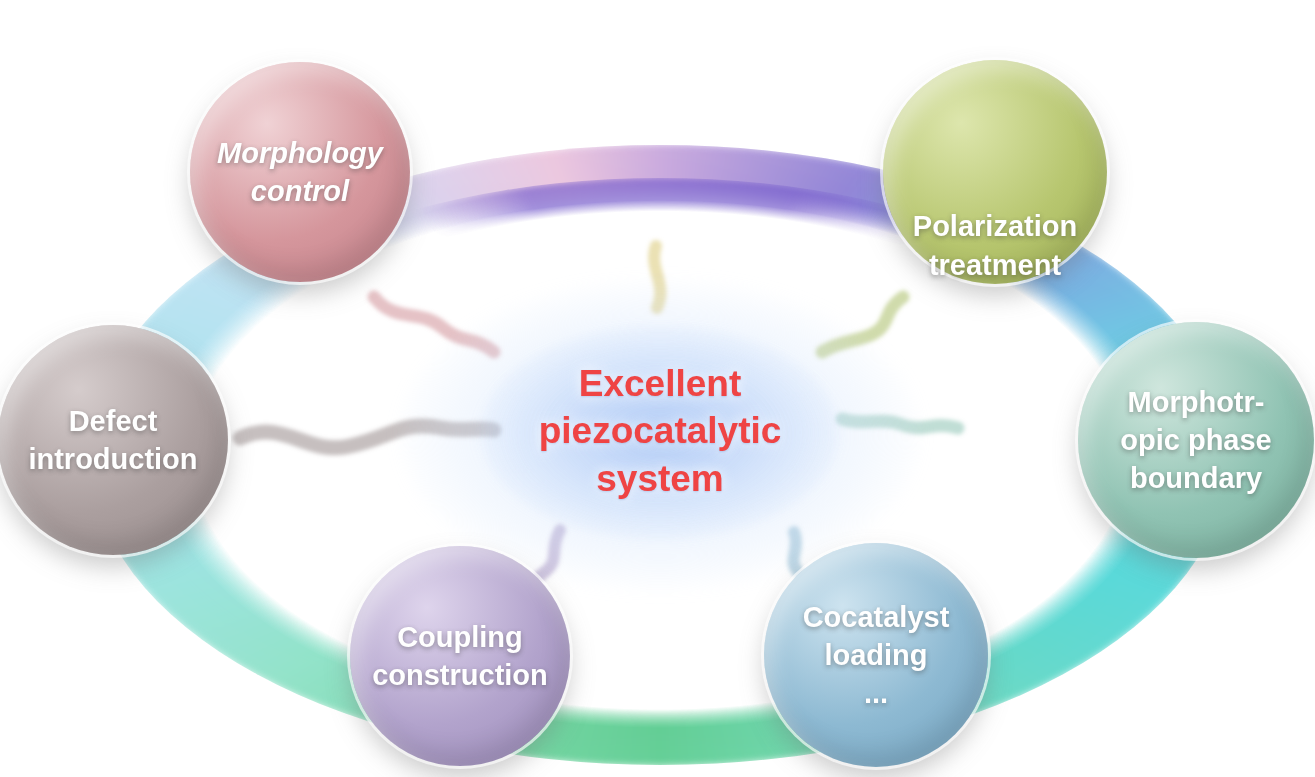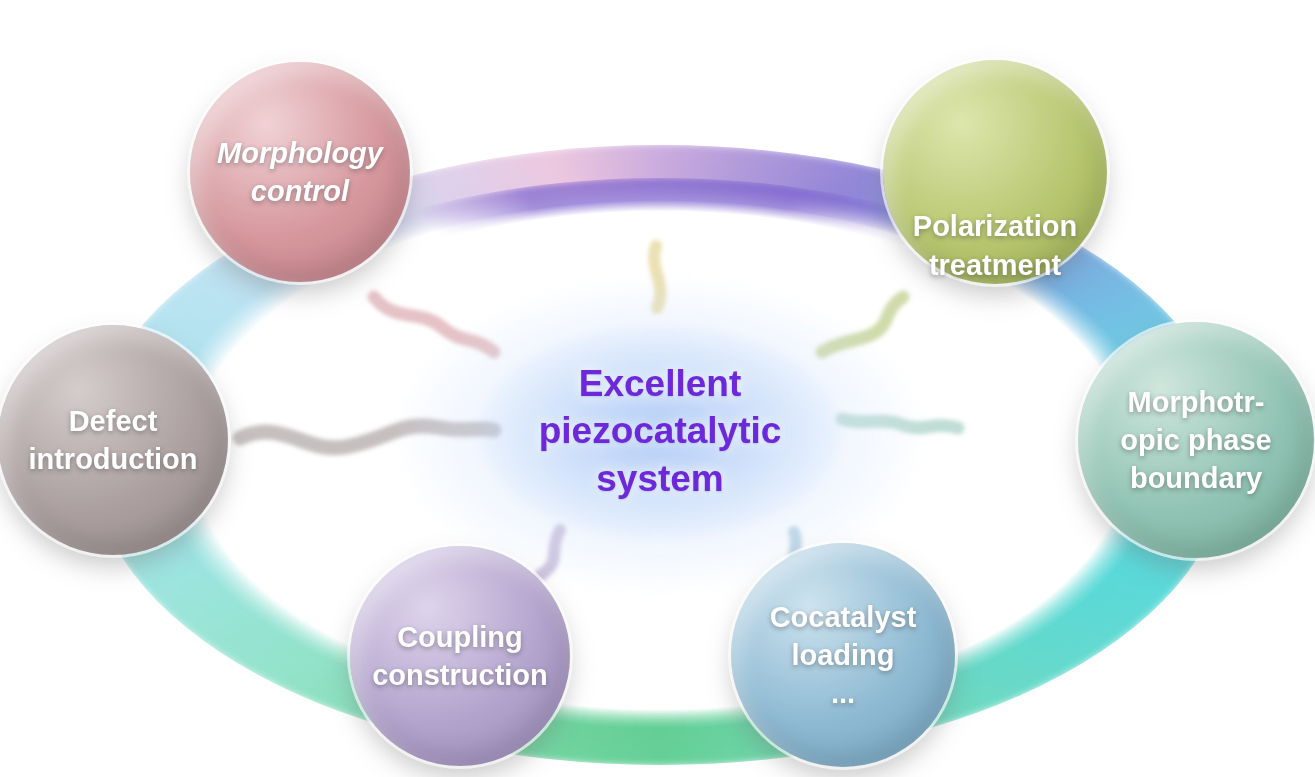--- a/index.html
+++ b/index.html
@@ -87,21 +87,21 @@
   }
   .center-title {
     position: absolute;
     left: 660px; top: 431px;
     transform: translate(-50%, -50%);
     text-align: center;
     white-space: pre-line;
     font-size: 37px;
     font-weight: bold;
     line-height: 1.28;
-    color: #6d28d9;
+    color: #ef4444;
     text-shadow: 0 0 12px rgba(255,255,255,0.95), 0 1px 2px rgba(40,80,170,0.25);
   }
 
   
   .node {
     position: absolute;
     border-radius: 50%;
     display: flex;
     align-items: center;
     justify-content: center;
@@ -141,21 +141,21 @@
   }
   .node-morphotropic {
     left: 1078px; top: 322px; width: 236px; height: 236px;
     background: radial-gradient(circle at 35% 28%, #cfe6dd 0%, #90c3b3 55%, #76ab99 100%);
   }
   .node-composite {
     left: 350px; top: 546px; width: 220px; height: 220px;
     background: radial-gradient(circle at 35% 28%, #ded4ec 0%, #b2a3cc 55%, #9a89b8 100%);
   }
   .node-cocatalyst {
-    left: 731px; top: 543px; width: 224px; height: 224px;
+    left: 764px; top: 543px; width: 224px; height: 224px;
     background: radial-gradient(circle at 35% 28%, #cde3ef 0%, #8db9d2 55%, #74a3c0 100%);
     justify-content: center;
   }
 
   .connectors {
     position: absolute;
     left: 0; top: 0;
   }
 </style>
 </head>

